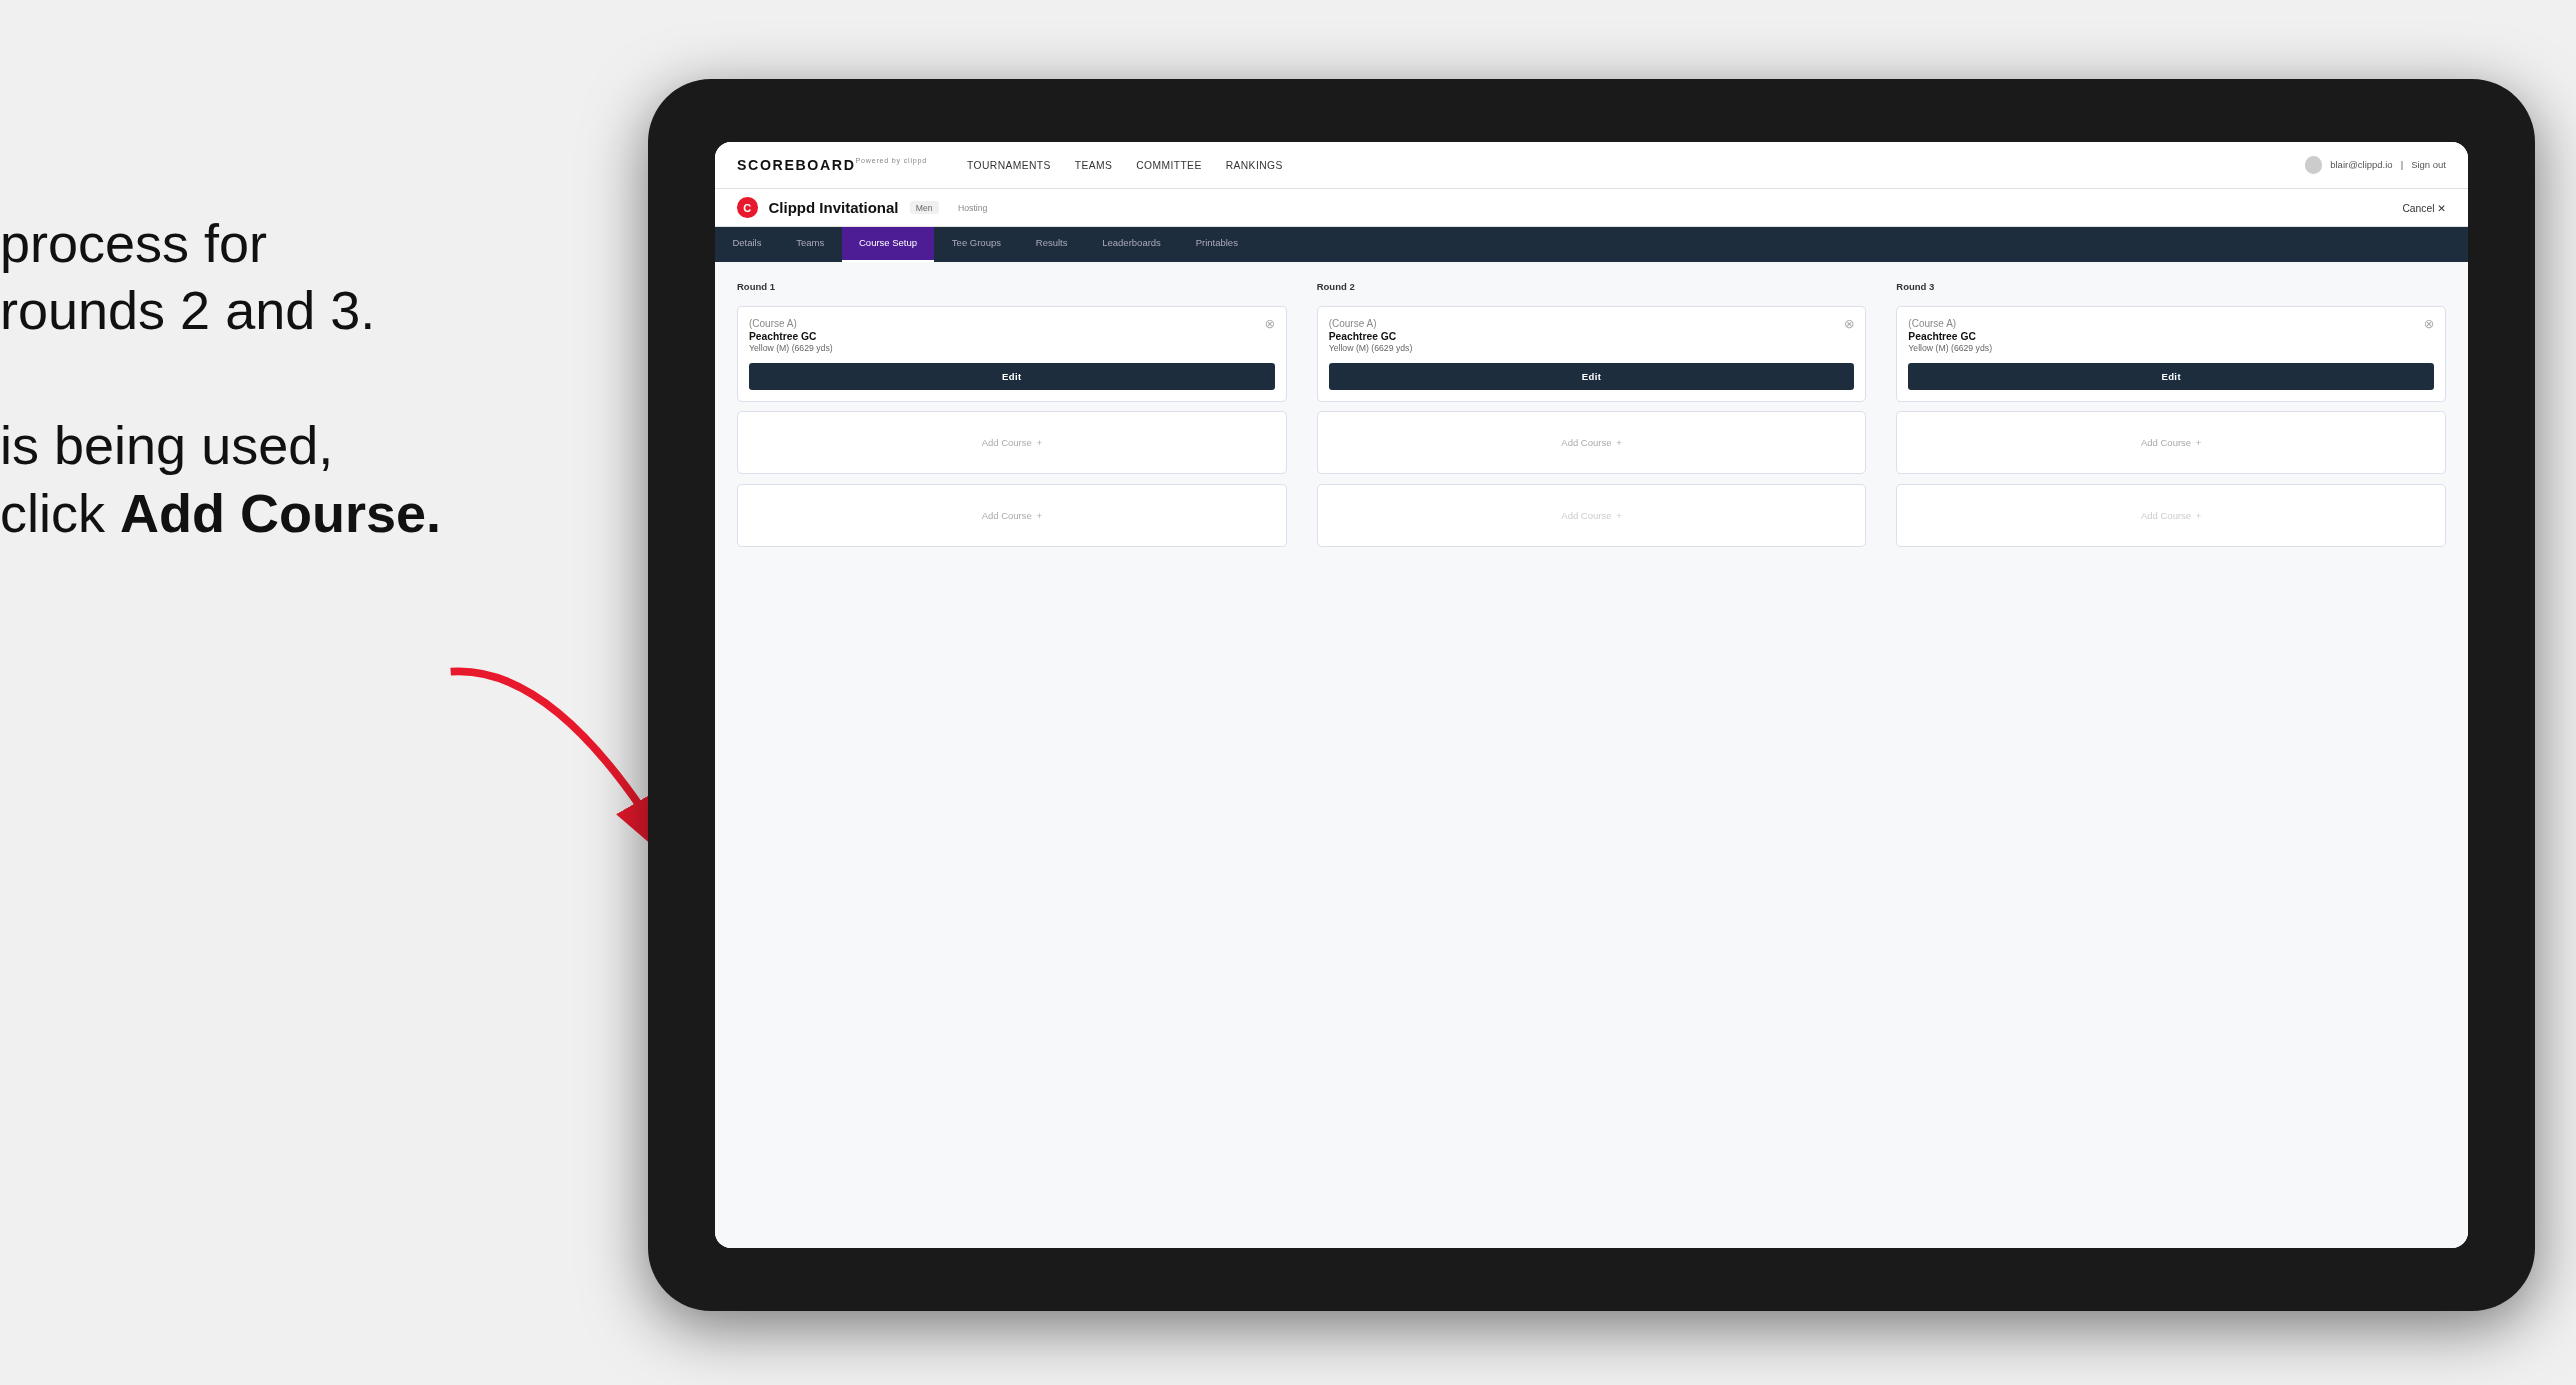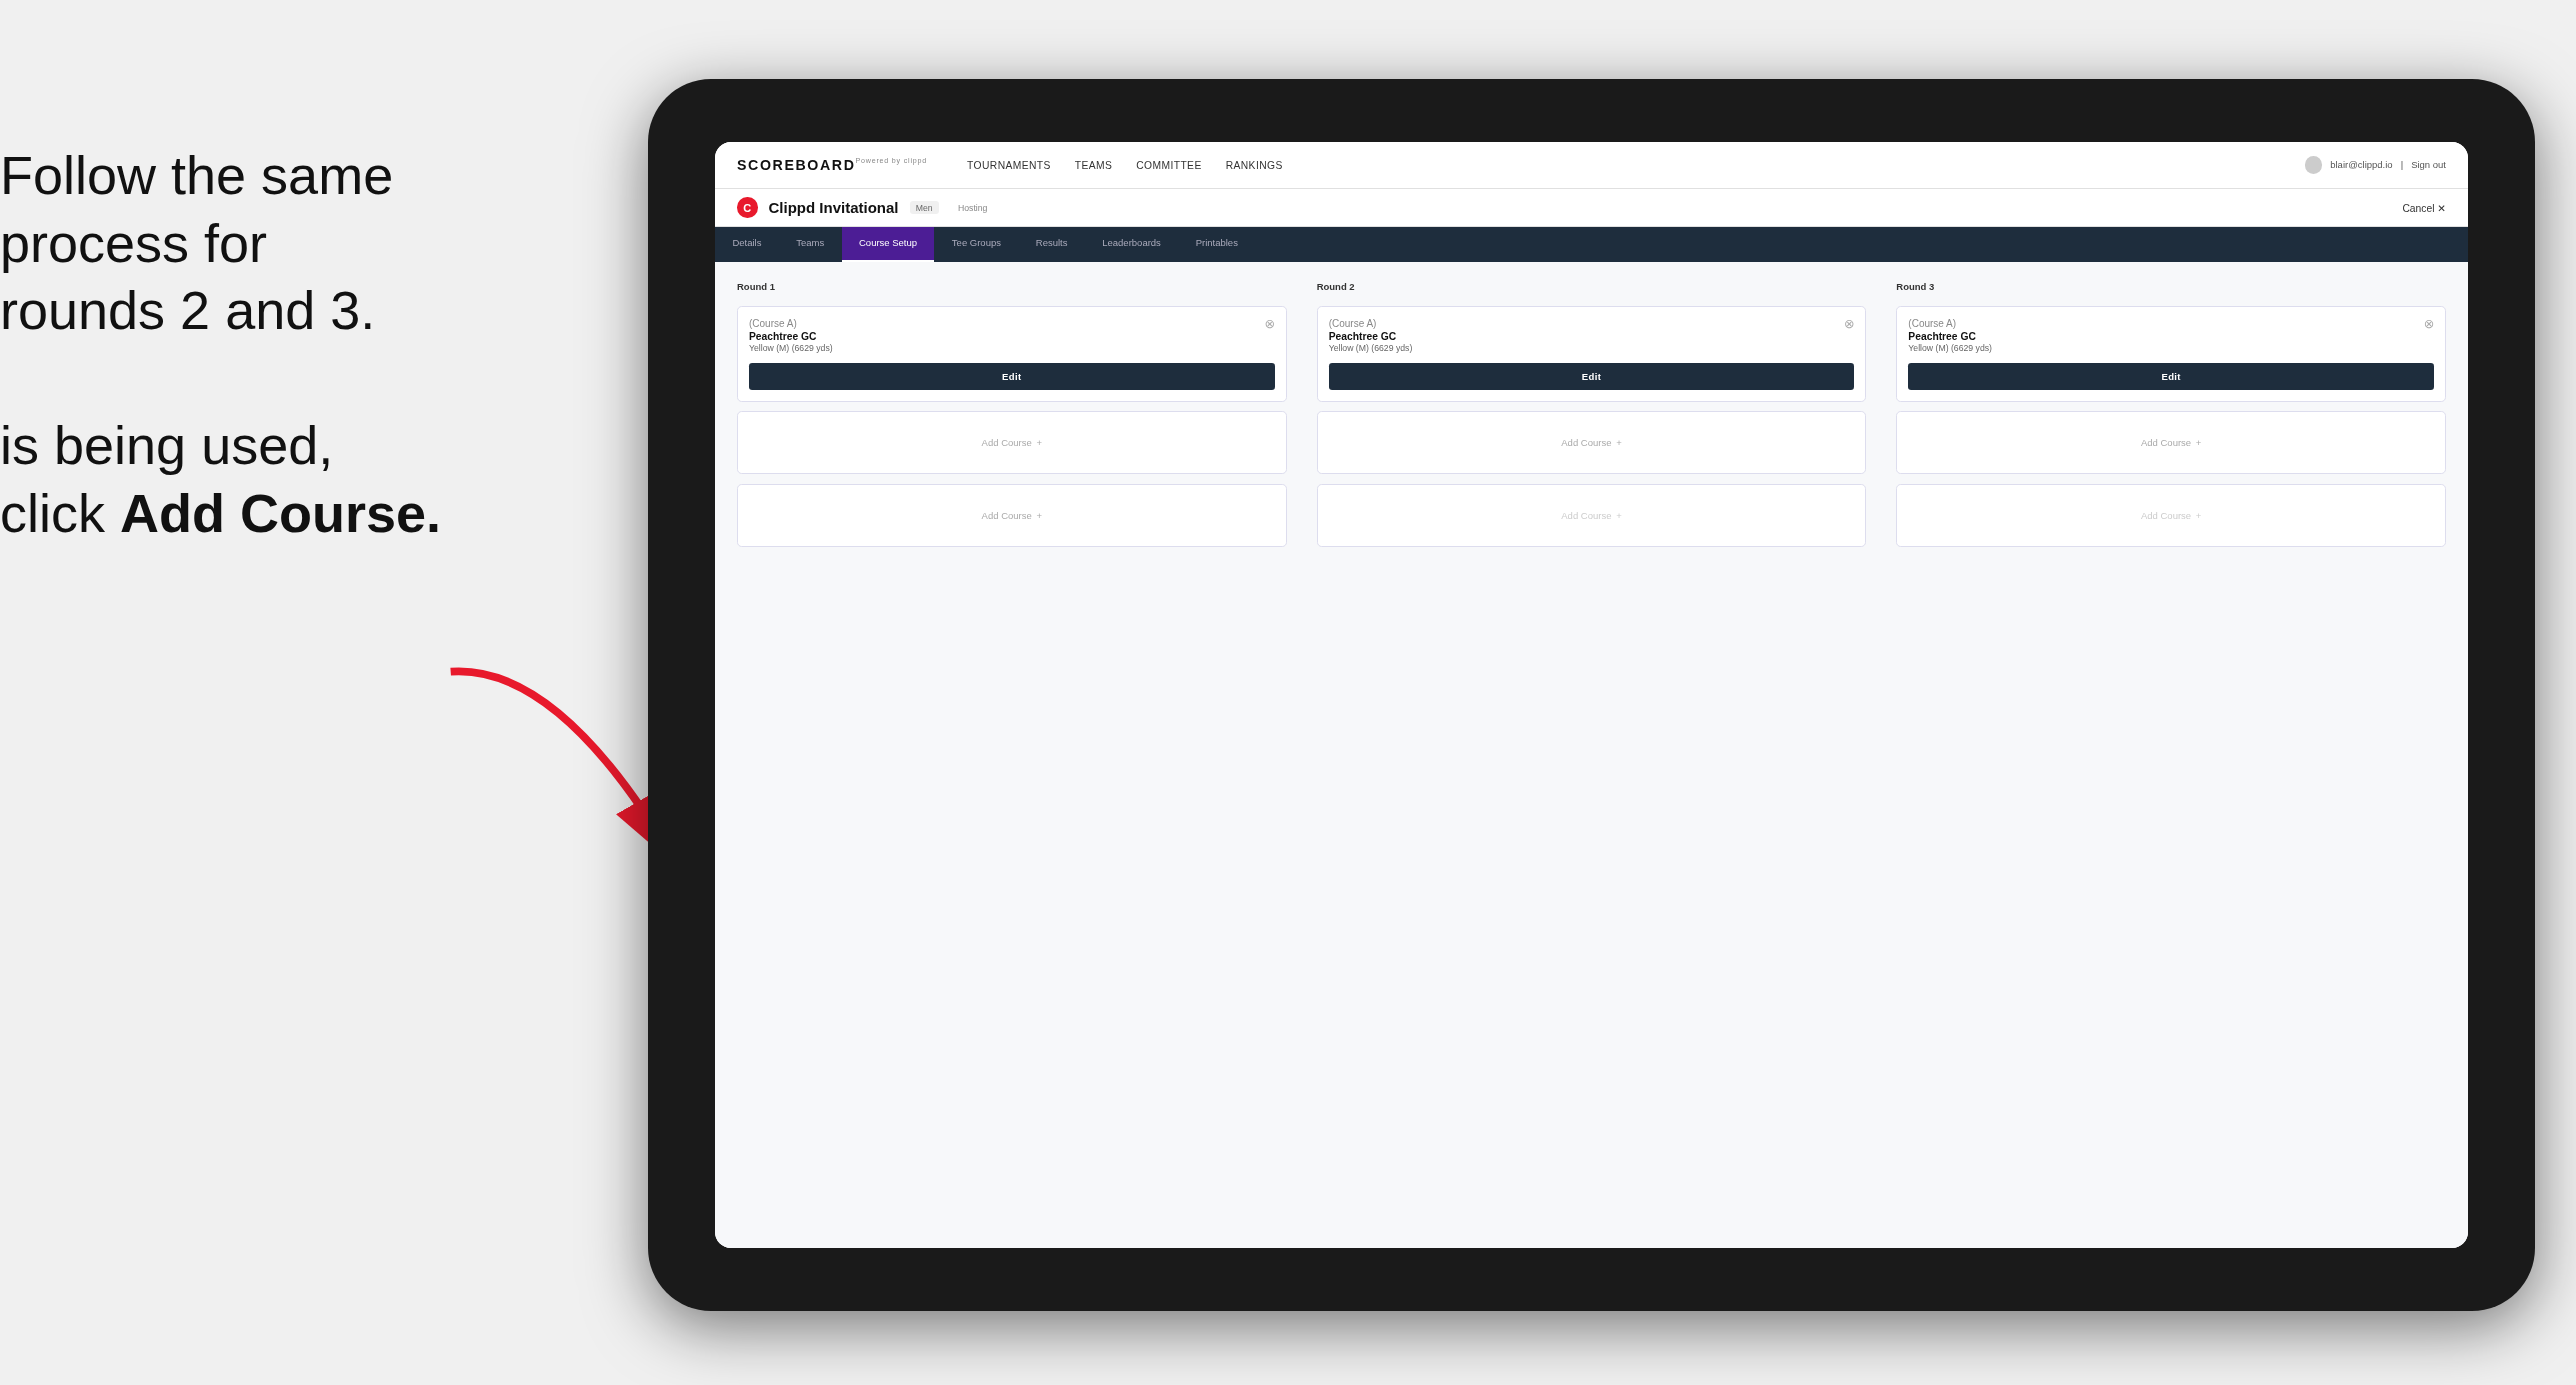--- a/index.html
+++ b/index.html
@@ -179,21 +179,20 @@
       flex: 1;
       background: #f7f8fa;
       padding: 19px 22px;
       overflow-y: auto;
     }
 
     
     .rounds-container {
       display: flex;
       gap: 30px;
-      justify-content: flex-end;
     }
 
     .round-column {
       flex: 1;
       display: flex;
       flex-direction: column;
       gap: 9.5px;
     }
 
     .round-title {
@@ -284,21 +283,21 @@
       position: absolute;
       left: 403px;
       top: 648px;
       pointer-events: none;
     }
   </style>
 </head>
 <body>
 
 <div class="instruction-text">
-  <span>Follow the same</span><br>
+  <br>
   <span>process for</span><br>
   <span>rounds 2 and 3.</span><br>
   <br>
   <span>is being used,</span><br>
   <span>click </span><strong>Add Course.</strong>
 </div>
 
 <svg class="arrow-svg" width="395" height="276" viewBox="0 0 500 350">
   <defs>
     <marker id="arrowhead" markerWidth="10" markerHeight="7" refX="10" refY="3.5" orient="auto">

